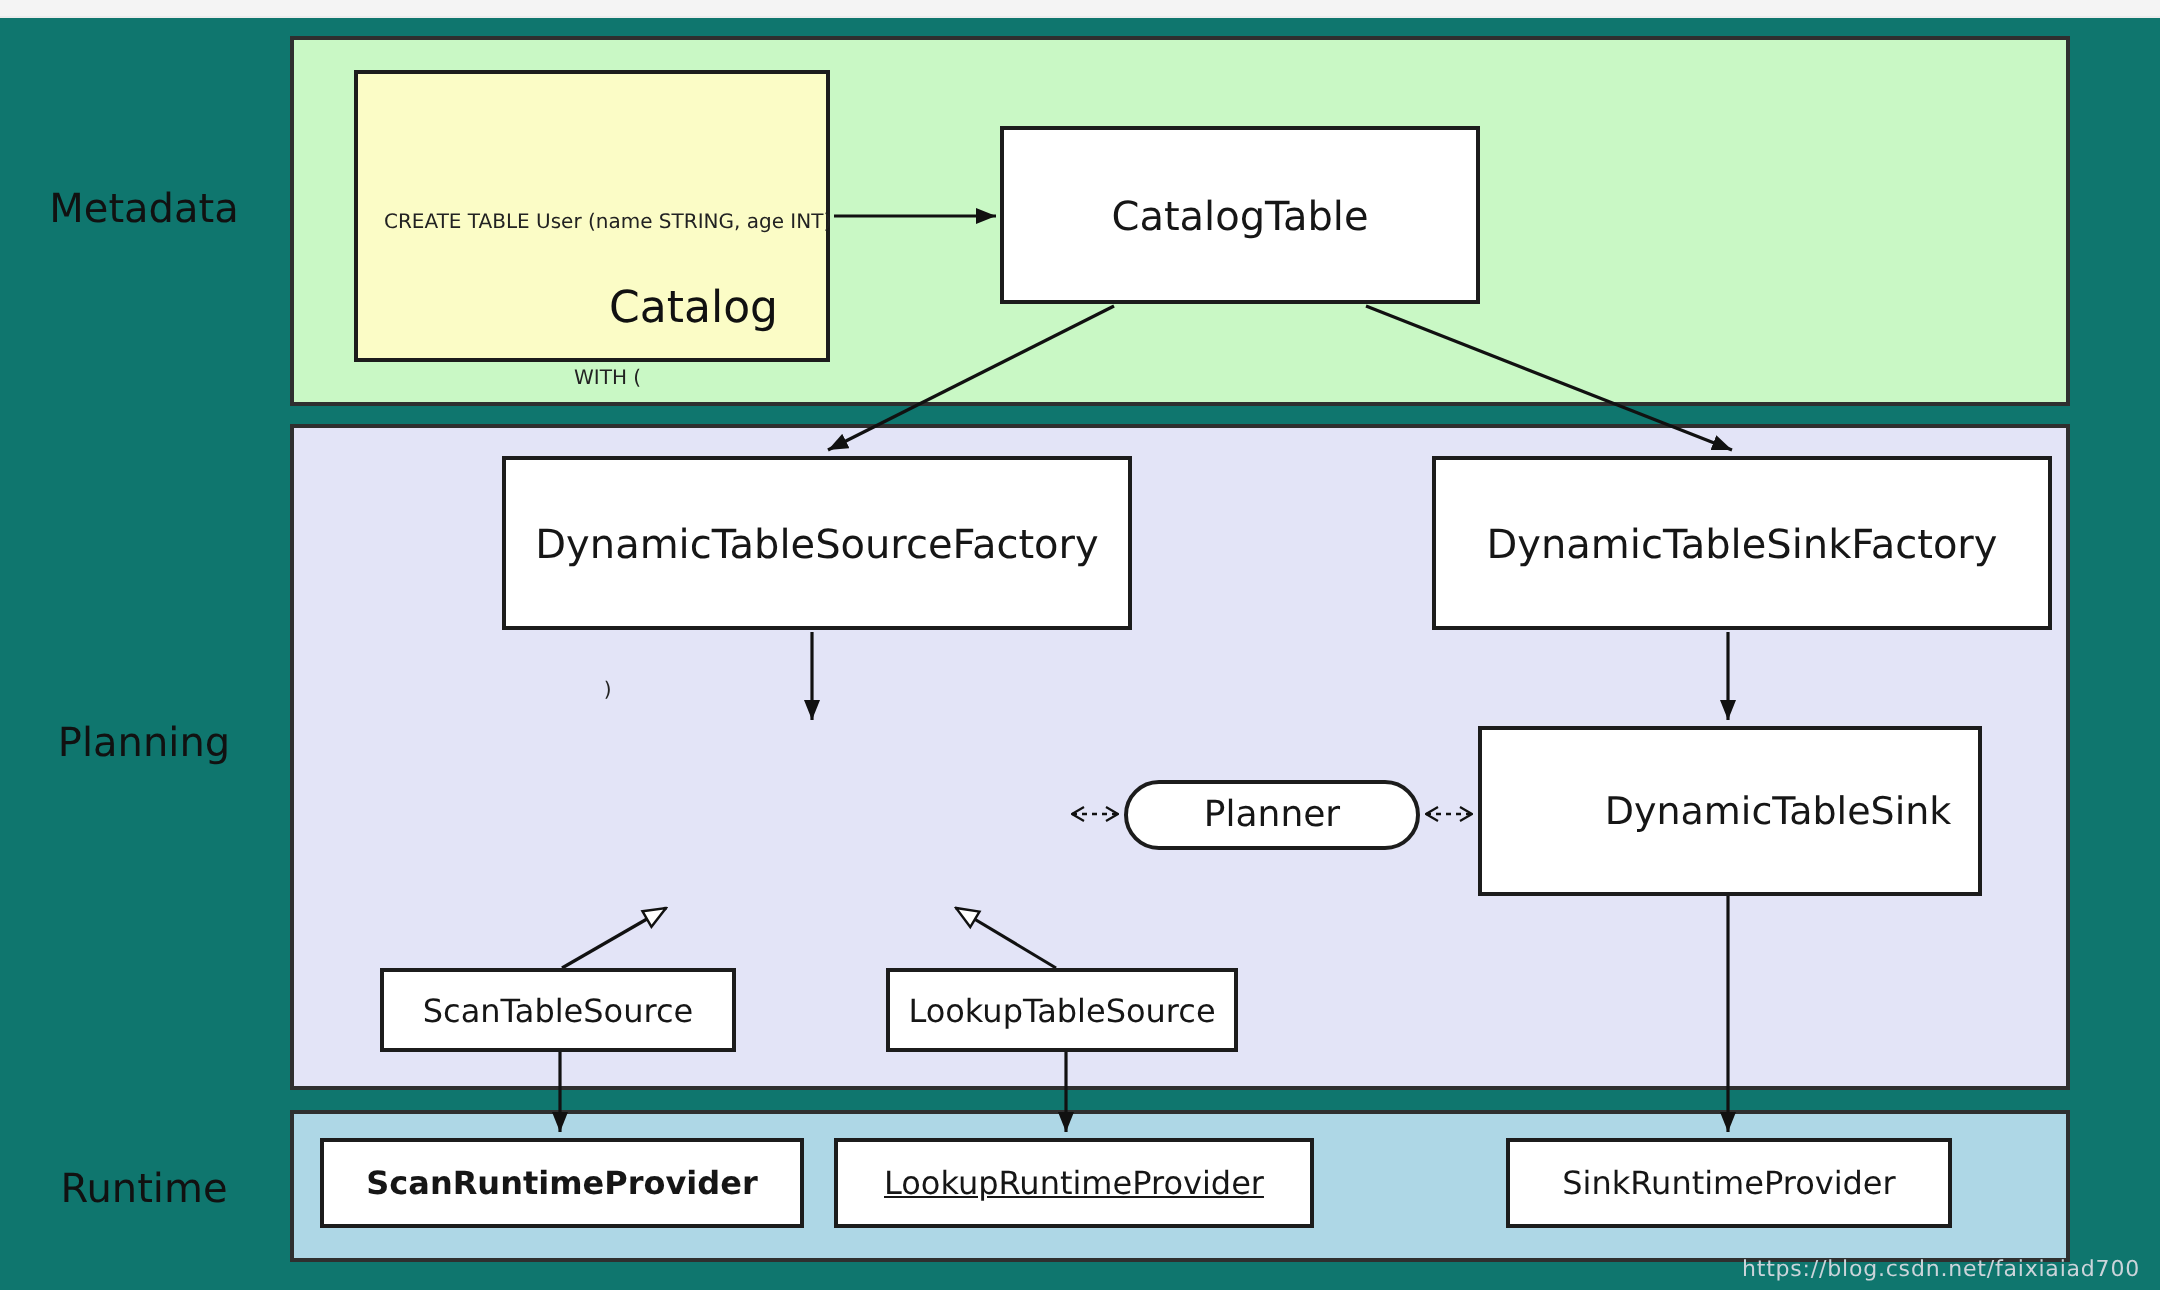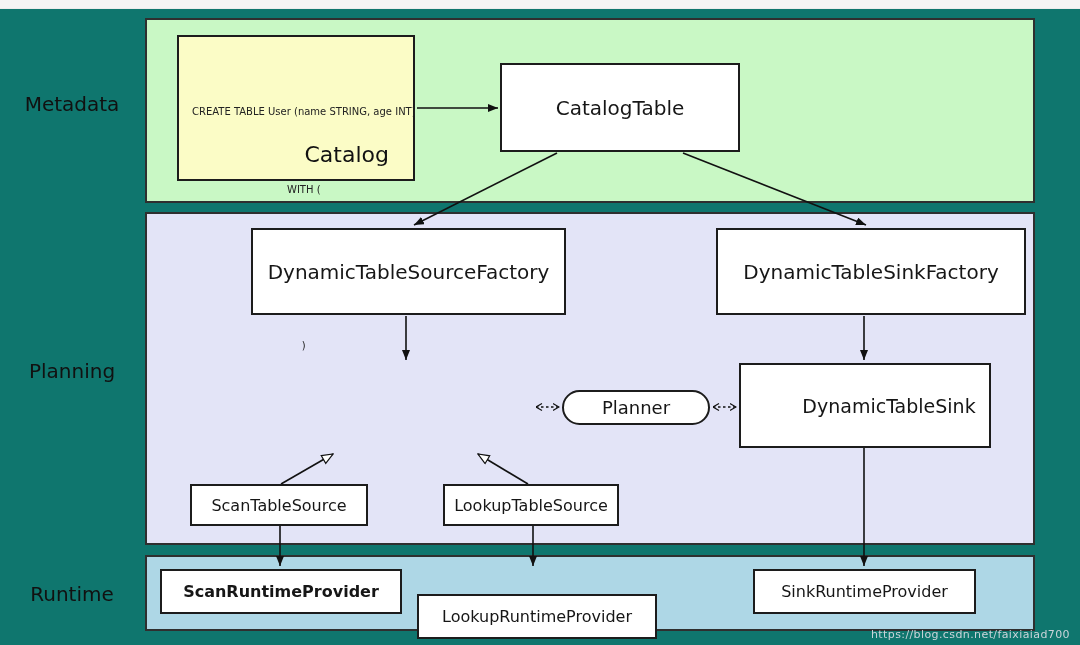--- a/index.html
+++ b/index.html
@@ -27,21 +27,21 @@
   #catalog-title{position:absolute;right:24px;bottom:12px;font-size:22px;color:#111;}
   #node-catalogtable{left:500px;top:63px;width:240px;height:89px;font-size:20px;}
   #node-source-factory{left:251px;top:228px;width:315px;height:87px;font-size:20px;}
   #node-sink-factory{left:716px;top:228px;width:310px;height:87px;font-size:20px;text-align:center;}
   #node-dynamic-source{left:280px;top:363px;width:252px;height:86px;font-size:19px;}
   #node-dynamic-sink{left:739px;top:363px;width:252px;height:85px;font-size:19px;padding-left:48px;}
   #node-planner{left:562px;top:390px;width:148px;height:35px;border-radius:18px;font-size:18px;}
   #node-scan-source{left:190px;top:484px;width:178px;height:42px;font-size:16px;}
   #node-lookup-source{left:443px;top:484px;width:176px;height:42px;font-size:16px;}
   #node-scan-provider{left:160px;top:569px;width:242px;height:45px;font-size:16px;font-weight:bold;}
-  #node-lookup-provider{left:417px;top:594px;width:240px;height:45px;font-size:16px;}
+  #node-lookup-provider{left:417px;top:569px;width:240px;height:45px;font-size:16px;text-decoration:underline;}
   #node-sink-provider{left:753px;top:569px;width:223px;height:45px;font-size:16px;}
   #arrows{position:absolute;left:0;top:0;pointer-events:none;}
   .edge{stroke:#111;stroke-width:1.6;fill:none;}
   .edge.dotted{stroke-dasharray:2.5,2.5;stroke-width:1.3;}
   #watermark{position:absolute;right:10px;top:628px;font-size:11px;color:#cbd4da;letter-spacing:0.4px;}
 </style>
 </head>
 <body>
 
 <div id="canvas">

